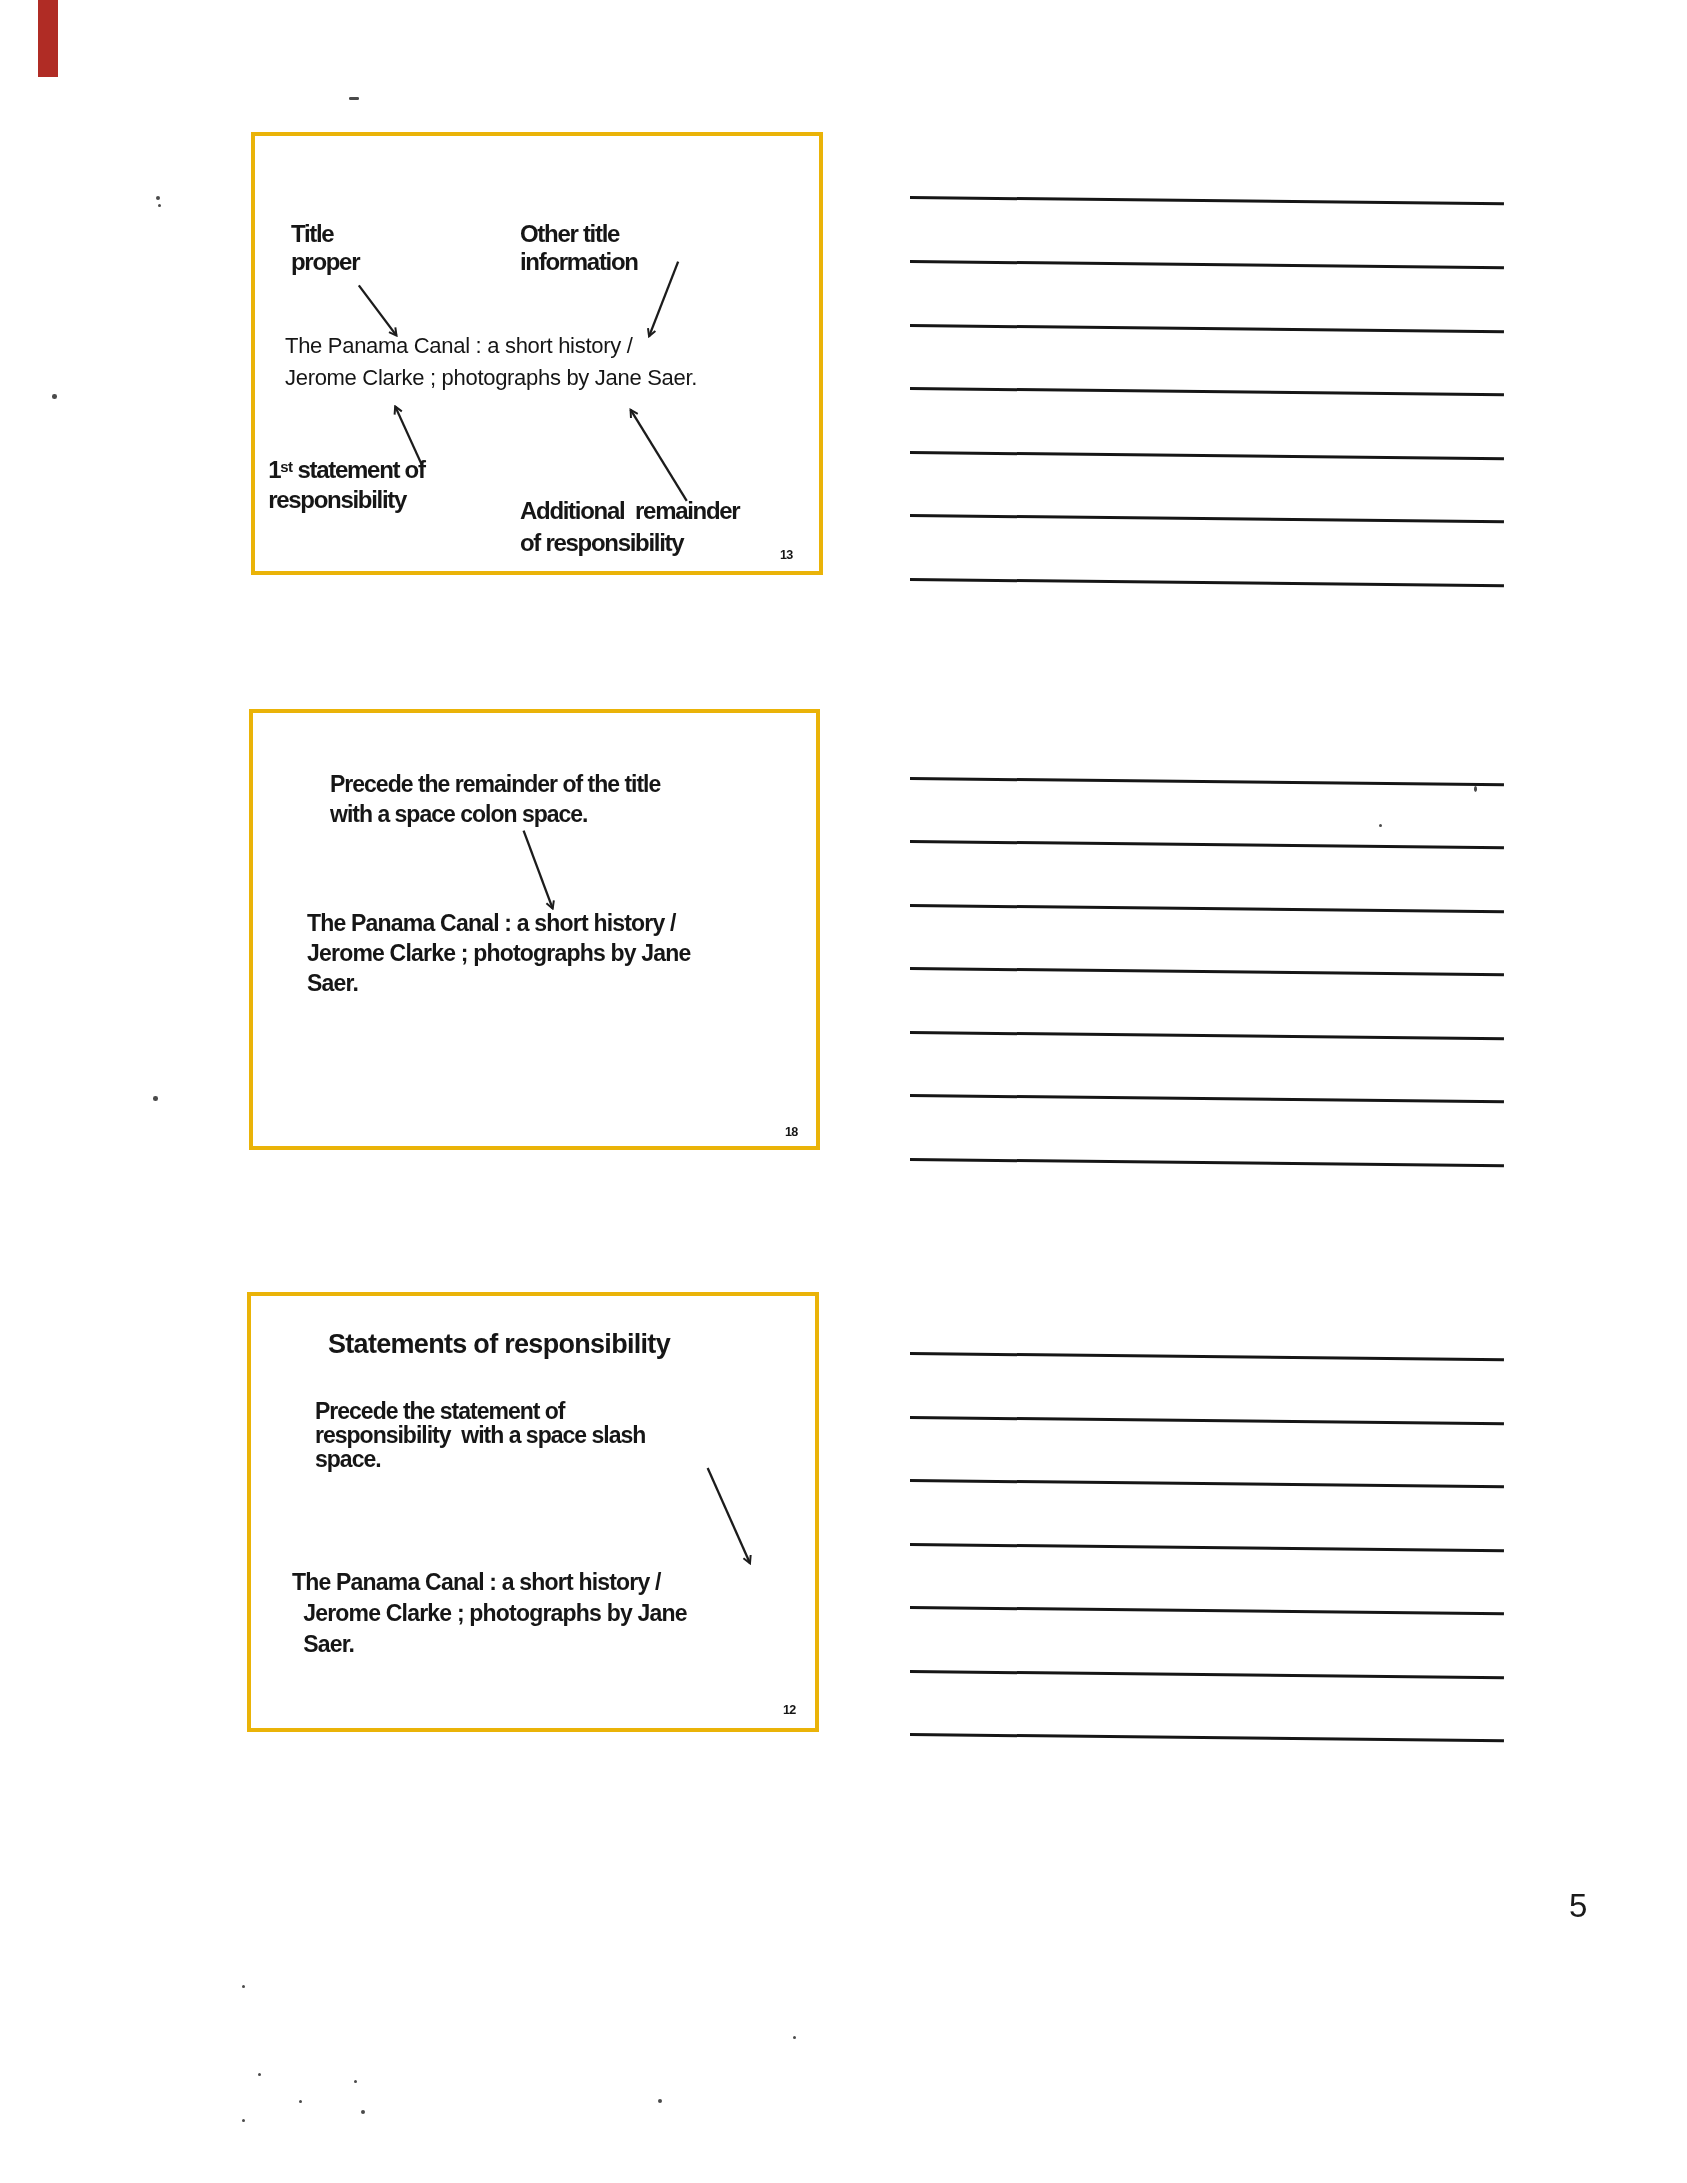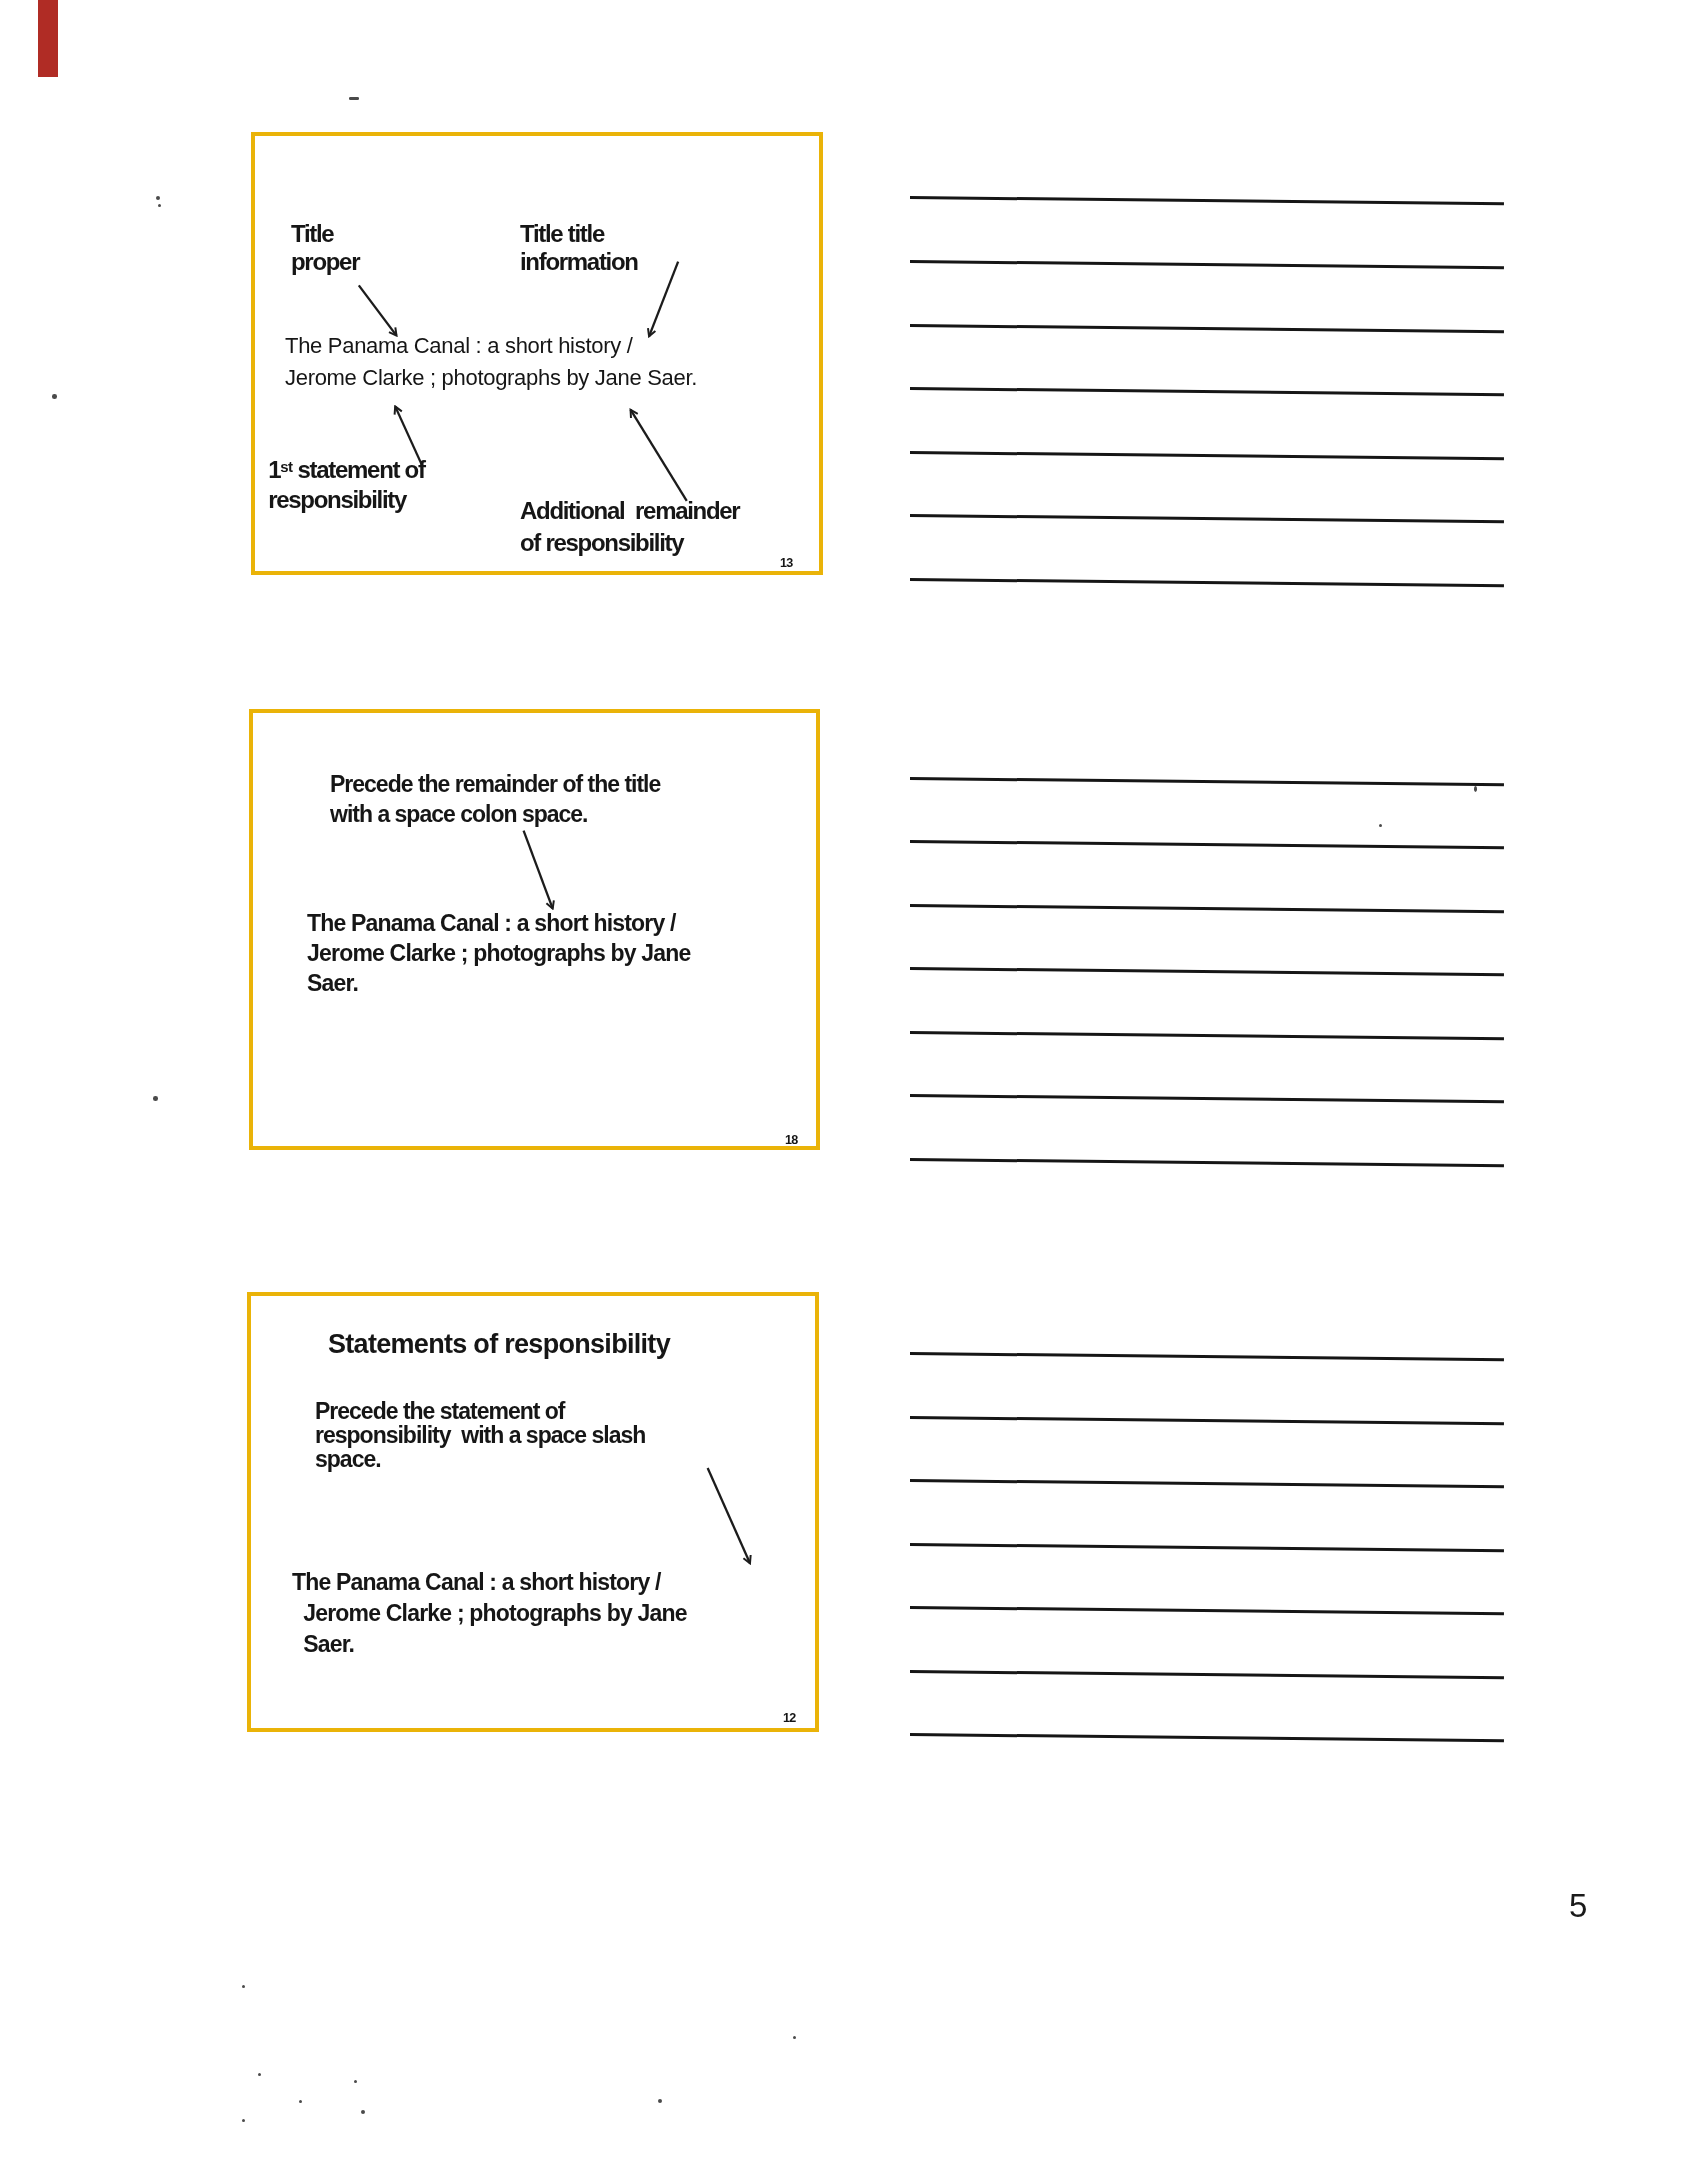--- a/index.html
+++ b/index.html
@@ -28,21 +28,21 @@
 
   .lbl{font-weight:700;font-size:24px;line-height:30px;letter-spacing:-1.3px;}
   .lbl-tight{line-height:28.4px;}
   .lbl-loose{line-height:32px;}
   .example-reg{font-size:22px;line-height:32px;letter-spacing:-0.3px;}
   .instr{font-weight:700;font-size:23px;line-height:30px;letter-spacing:-1px;}
   .example-bold{font-weight:700;font-size:23px;line-height:30px;letter-spacing:-0.8px;}
   .example-bold.lh47{line-height:31px;}
   .hanging{text-indent:-11.2px;padding-left:11.2px;}
   .s3-title{font-weight:700;font-size:27px;letter-spacing:-0.7px;white-space:nowrap;}
-  .slide-num{position:absolute;font-size:12.6px;font-weight:700;letter-spacing:-0.7px;margin-top:8px;}
+  .slide-num{position:absolute;font-size:12.6px;font-weight:700;letter-spacing:-0.7px;}
   sup.st{font-size:15px;line-height:0;vertical-align:6px;letter-spacing:-0.7px;}
 
   .arrows{position:absolute;inset:0;width:100%;height:100%;pointer-events:none;}
 
   
   .nline{
     position:absolute;height:3.3px;background:#161616;
     transform:rotate(0.6deg);transform-origin:left center;
   }
 
@@ -81,21 +81,21 @@
           <path d="M2,2 L13,8 L2,14" fill="none" stroke="#1c1c1c" stroke-width="3"></path>
         </marker>
       </defs>
       <line x1="157" y1="226" x2="214" y2="302" stroke="#1c1c1c" stroke-width="3.5" marker-end="url(#ah1)"></line>
       <line x1="640" y1="190" x2="596" y2="303" stroke="#1c1c1c" stroke-width="3.5" marker-end="url(#ah1)"></line>
       <line x1="253" y1="499" x2="212" y2="409" stroke="#1c1c1c" stroke-width="3.5" marker-end="url(#ah1)"></line>
       <line x1="653" y1="552" x2="568" y2="414" stroke="#1c1c1c" stroke-width="3.5" marker-end="url(#ah1)"></line>
     </svg>
     <div class="txt lbl lbl-tight" style="left:36px;top:84px;">Title
 proper</div>
-    <div class="txt lbl lbl-tight" style="left:265px;top:84px;">Title title
+    <div class="txt lbl lbl-tight" style="left:265px;top:84px;">Other title
 information</div>
     <div class="txt example-reg" style="left:30px;top:194px;">The Panama Canal : a short history /
 Jerome Clarke ; photographs by Jane Saer.</div>
     <div class="txt lbl" style="left:13.2px;top:319px;"><span>1</span><sup class="st">st</sup><span> statement of
 responsibility</span></div>
     <div class="txt lbl lbl-loose" style="left:265px;top:359px;">Additional  remainder
 of responsibility</div>
     <div class="slide-num" style="left:525px;top:412px;">13</div>
   </div>
 

